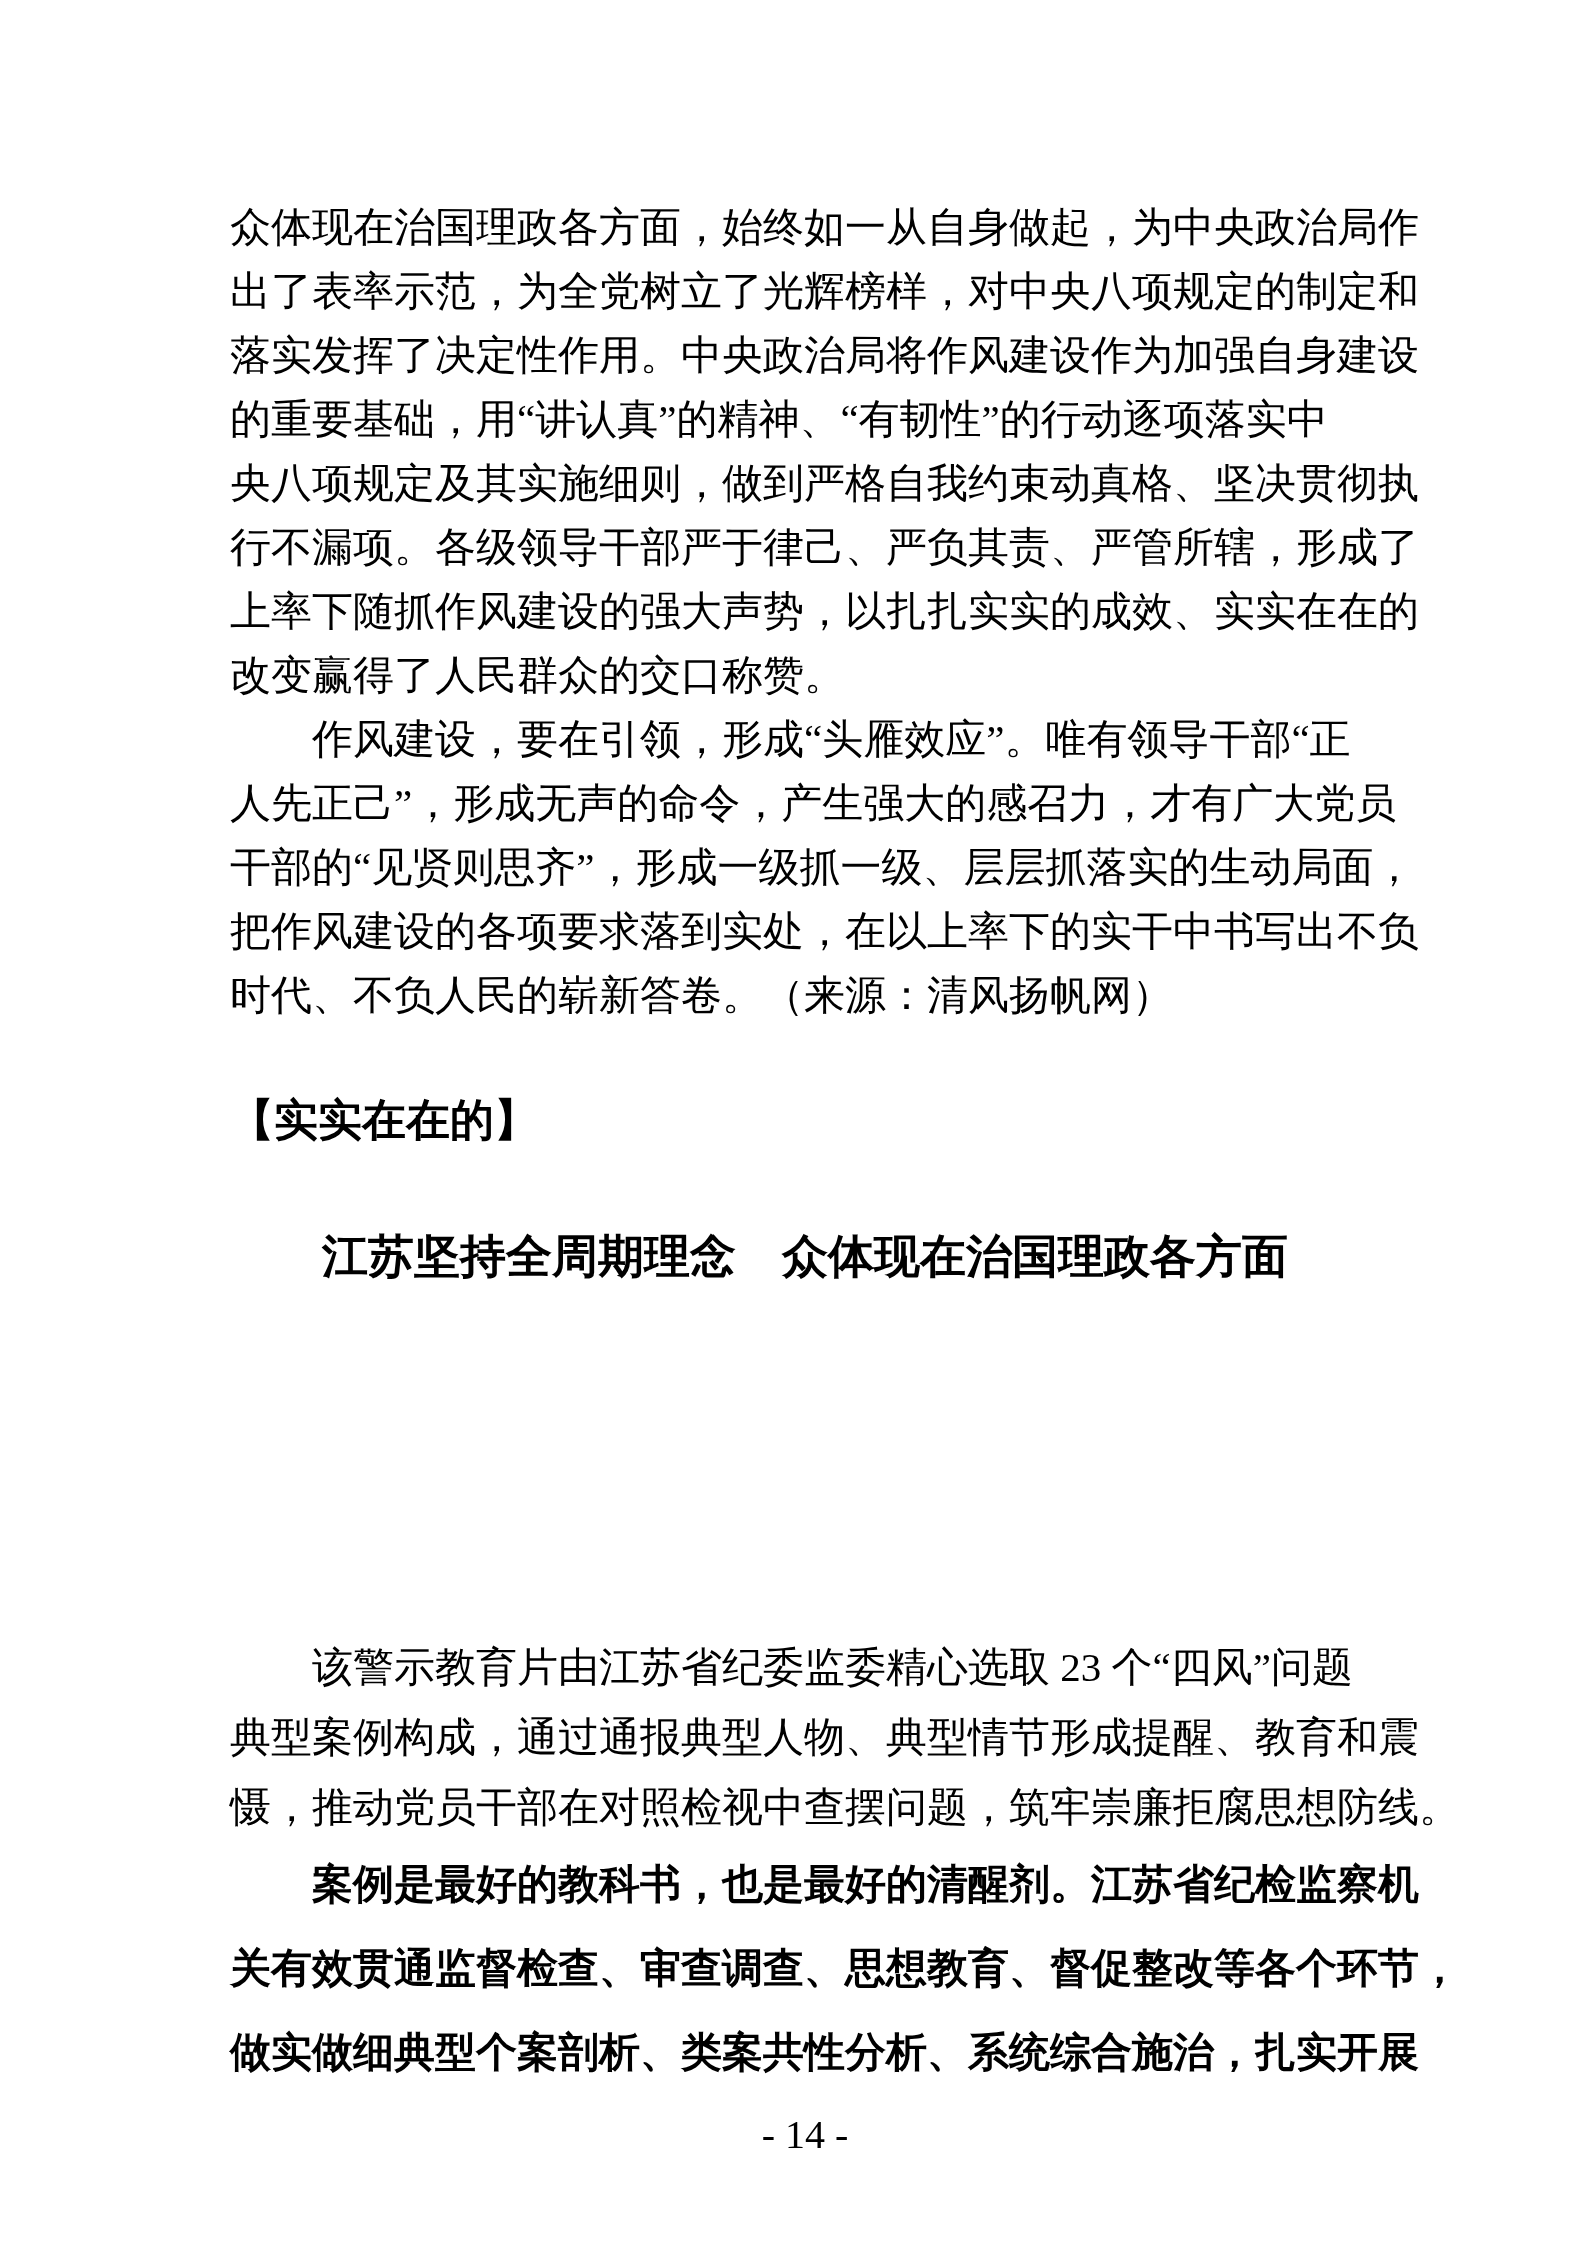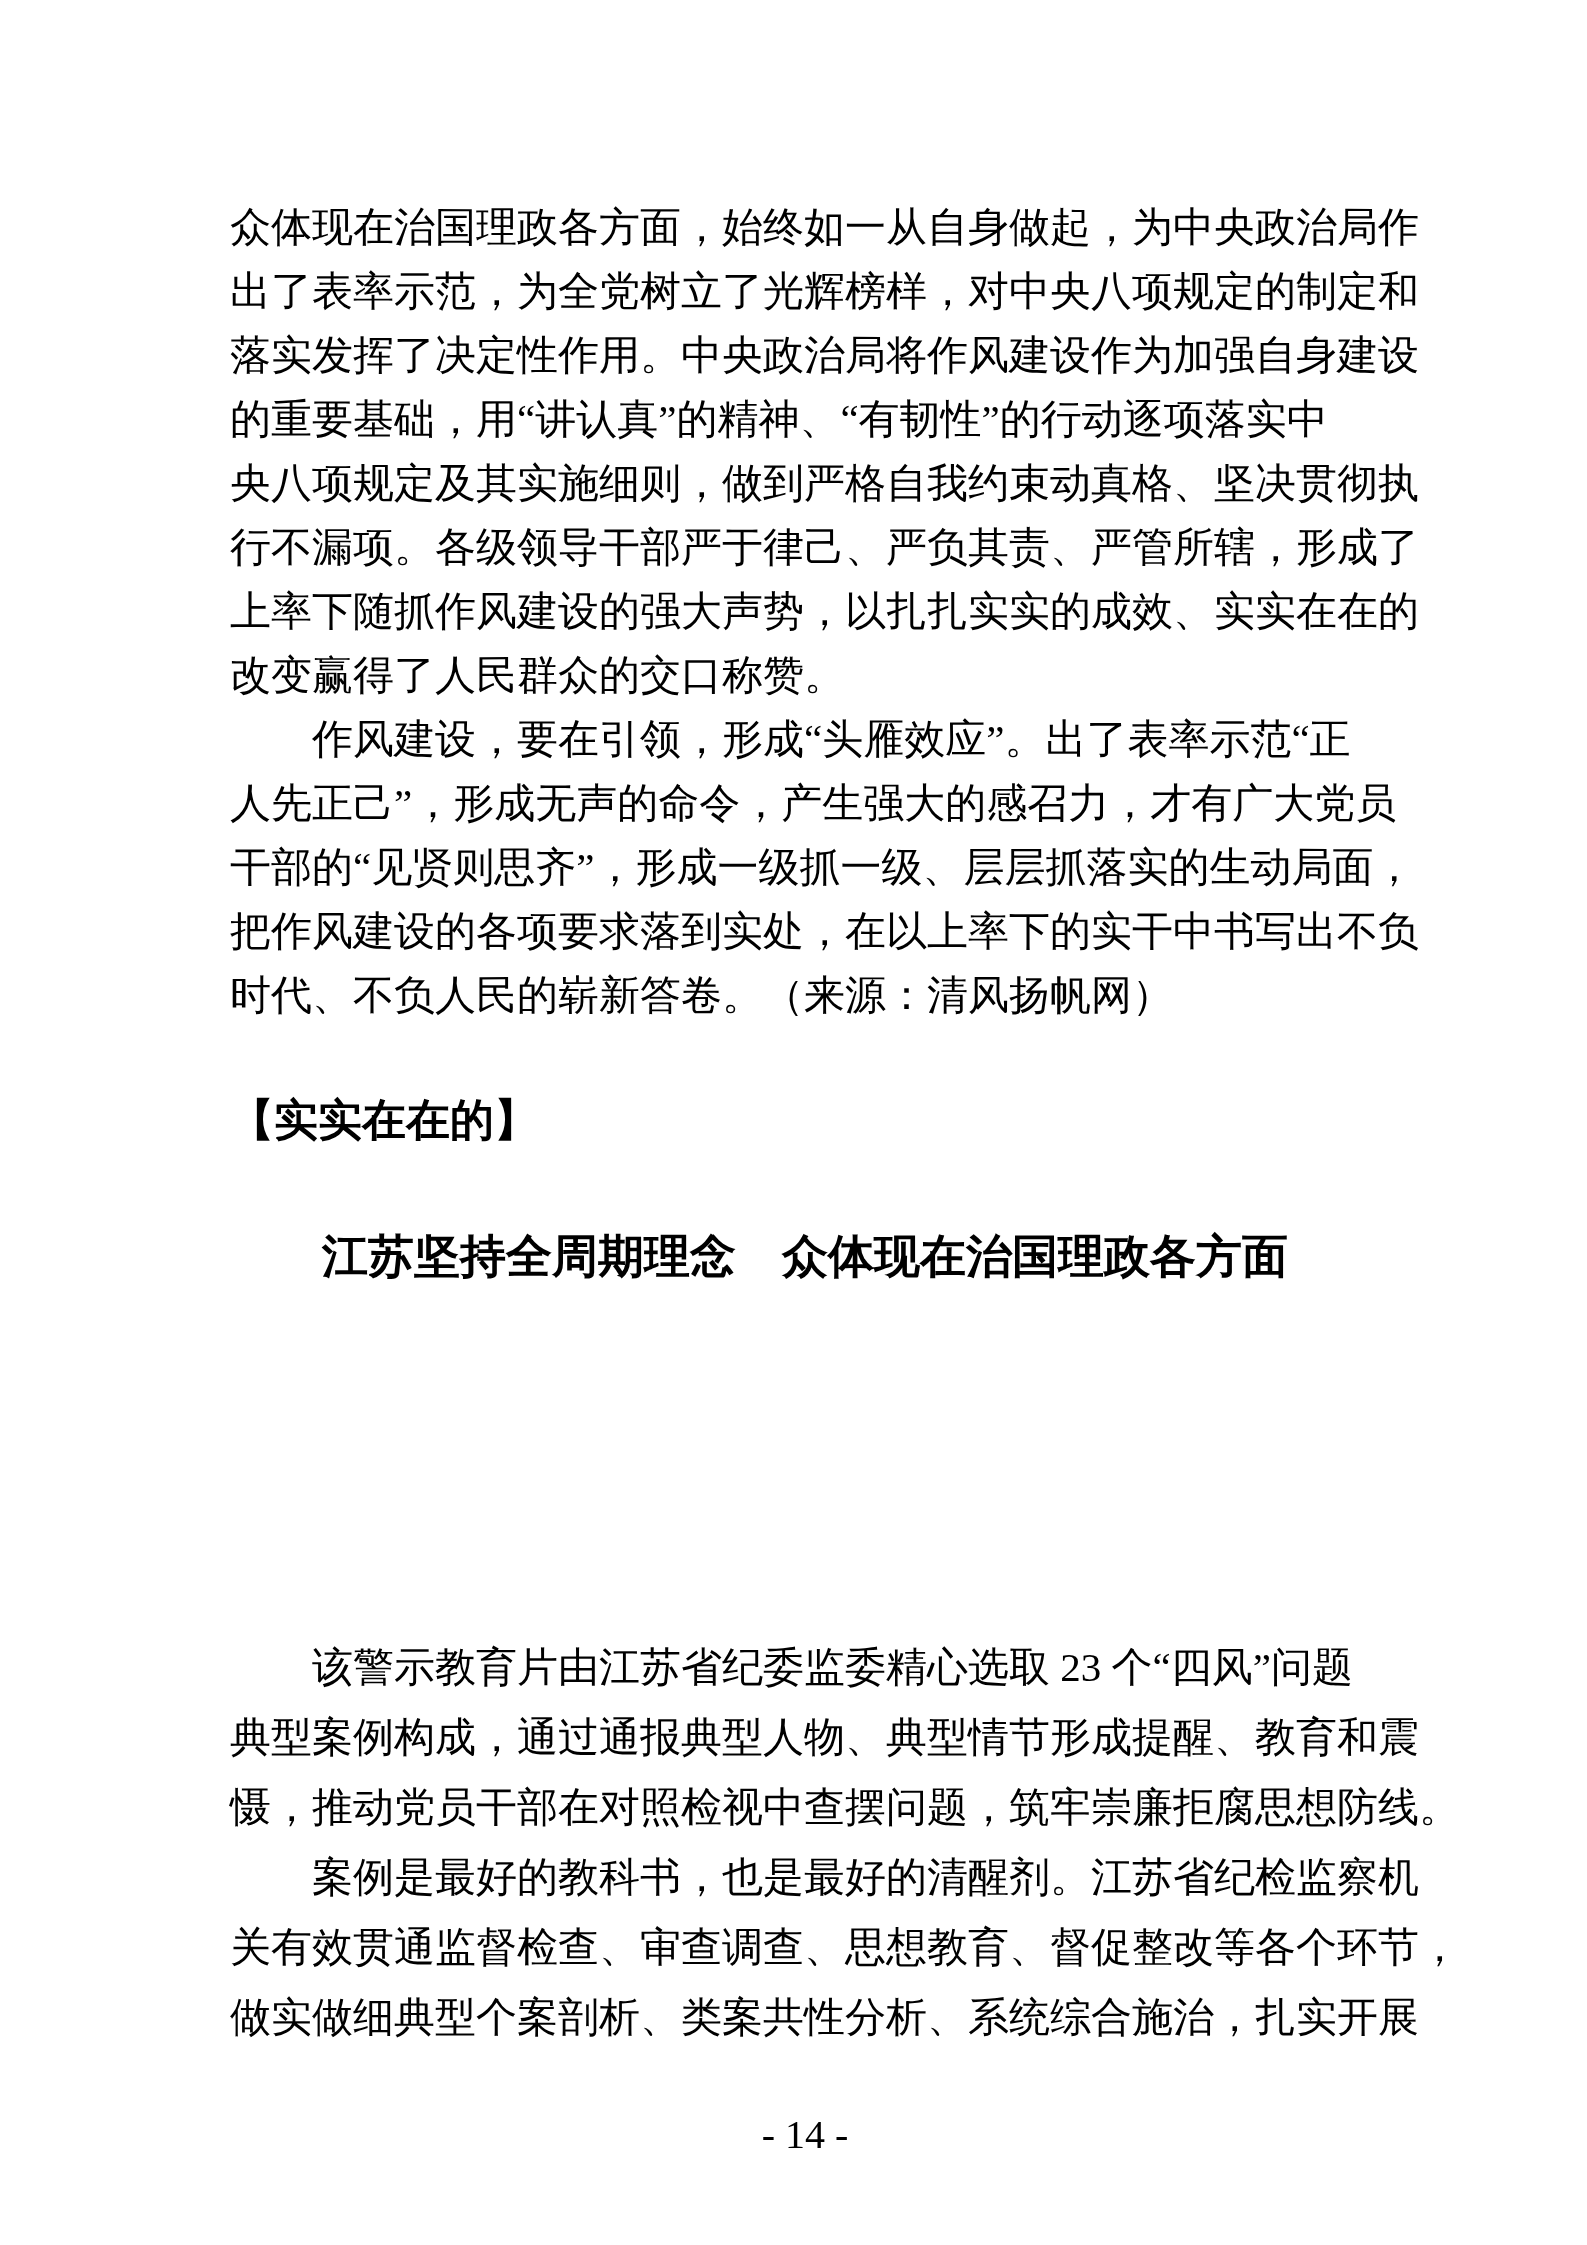--- a/index.html
+++ b/index.html
@@ -46,21 +46,21 @@
     line-height: 60px;
     font-weight: bold;
     font-family: "Liberation Serif", "DejaVu Serif", serif;
     white-space: pre;
   }
   .p3 {
     top: 1308px;
     line-height: 80px;
   }
   .p4 { top: 1632px; line-height: 70px; }
-  .p5 { top: 1842px; line-height: 70px; }
+  .p5 { top: 1842px; line-height: 84px; font-weight: bold; }
   .page-number {
     top: 2078px;
     width: 1150px;
     text-align: center;
     font-size: 40px;
     line-height: 40px;
     font-family: "Liberation Serif", "DejaVu Serif", serif;
     margin-top: 37px;
   }
 </style>
@@ -71,21 +71,21 @@
 
   <div class="block body-text p1">众体现在治国理政各方面，始终如一从自身做起，为中央政治局作
 出了表率示范，为全党树立了光辉榜样，对中央八项规定的制定和
 落实发挥了决定性作用。中央政治局将作风建设作为加强自身建设
 的重要基础，用“讲认真”的精神、“有韧性”的行动逐项落实中
 央八项规定及其实施细则，做到严格自我约束动真格、坚决贯彻执
 行不漏项。各级领导干部严于律己、严负其责、严管所辖，形成了
 上率下随抓作风建设的强大声势，以扎扎实实的成效、实实在在的
 改变赢得了人民群众的交口称赞。</div>
 
-  <div class="block body-text p2">　　作风建设，要在引领，形成“头雁效应”。出了表率示范“正
+  <div class="block body-text p2">　　作风建设，要在引领，形成“头雁效应”。唯有领导干部“正
 人先正己”，形成无声的命令，产生强大的感召力，才有广大党员
 干部的“见贤则思齐”，形成一级抓一级、层层抓落实的生动局面，
 把作风建设的各项要求落到实处，在以上率下的实干中书写出不负
 时代、不负人民的崭新答卷。（来源：清风扬帆网）</div>
 
   <div class="block section-header">【实实在在的】</div>
 
   <h1 class="block article-title">江苏坚持全周期理念　众体现在治国理政各方面</h1>
 
 

